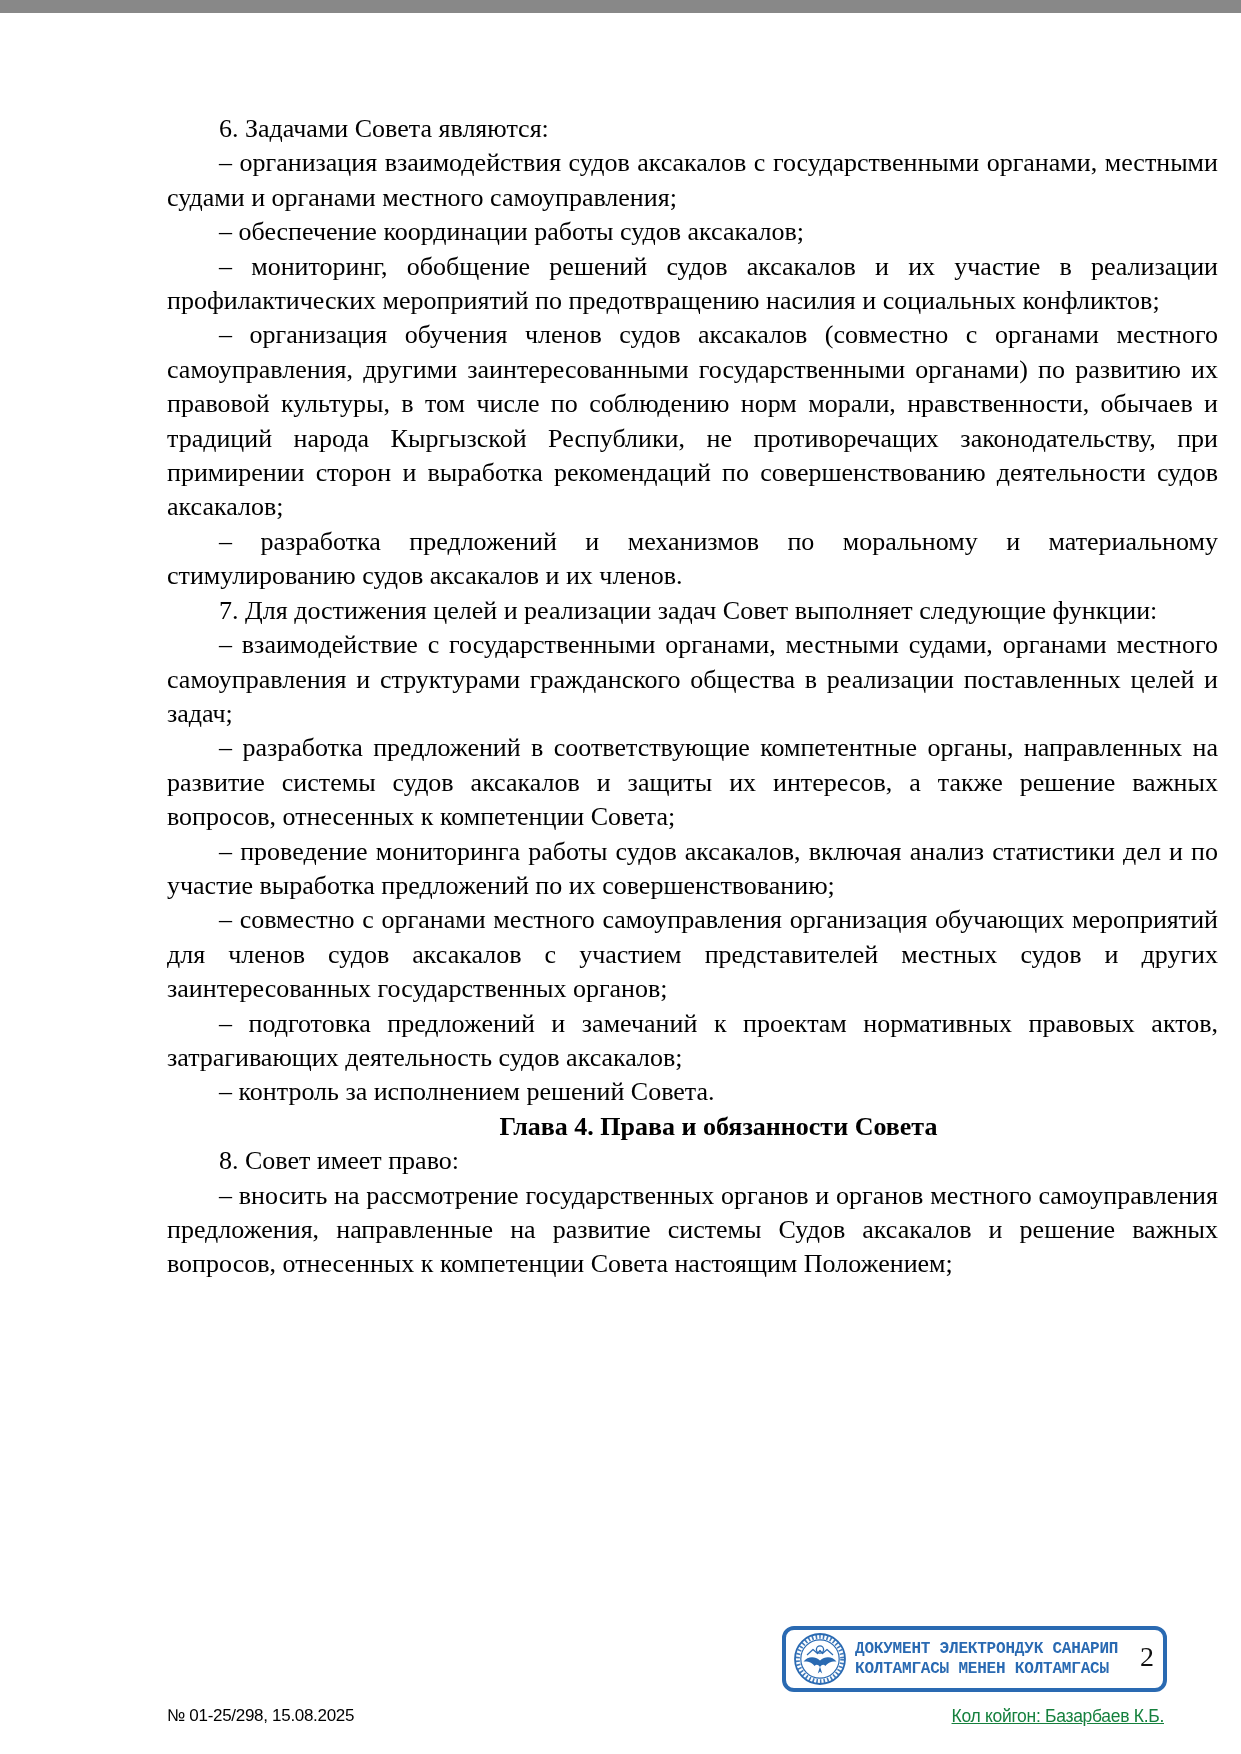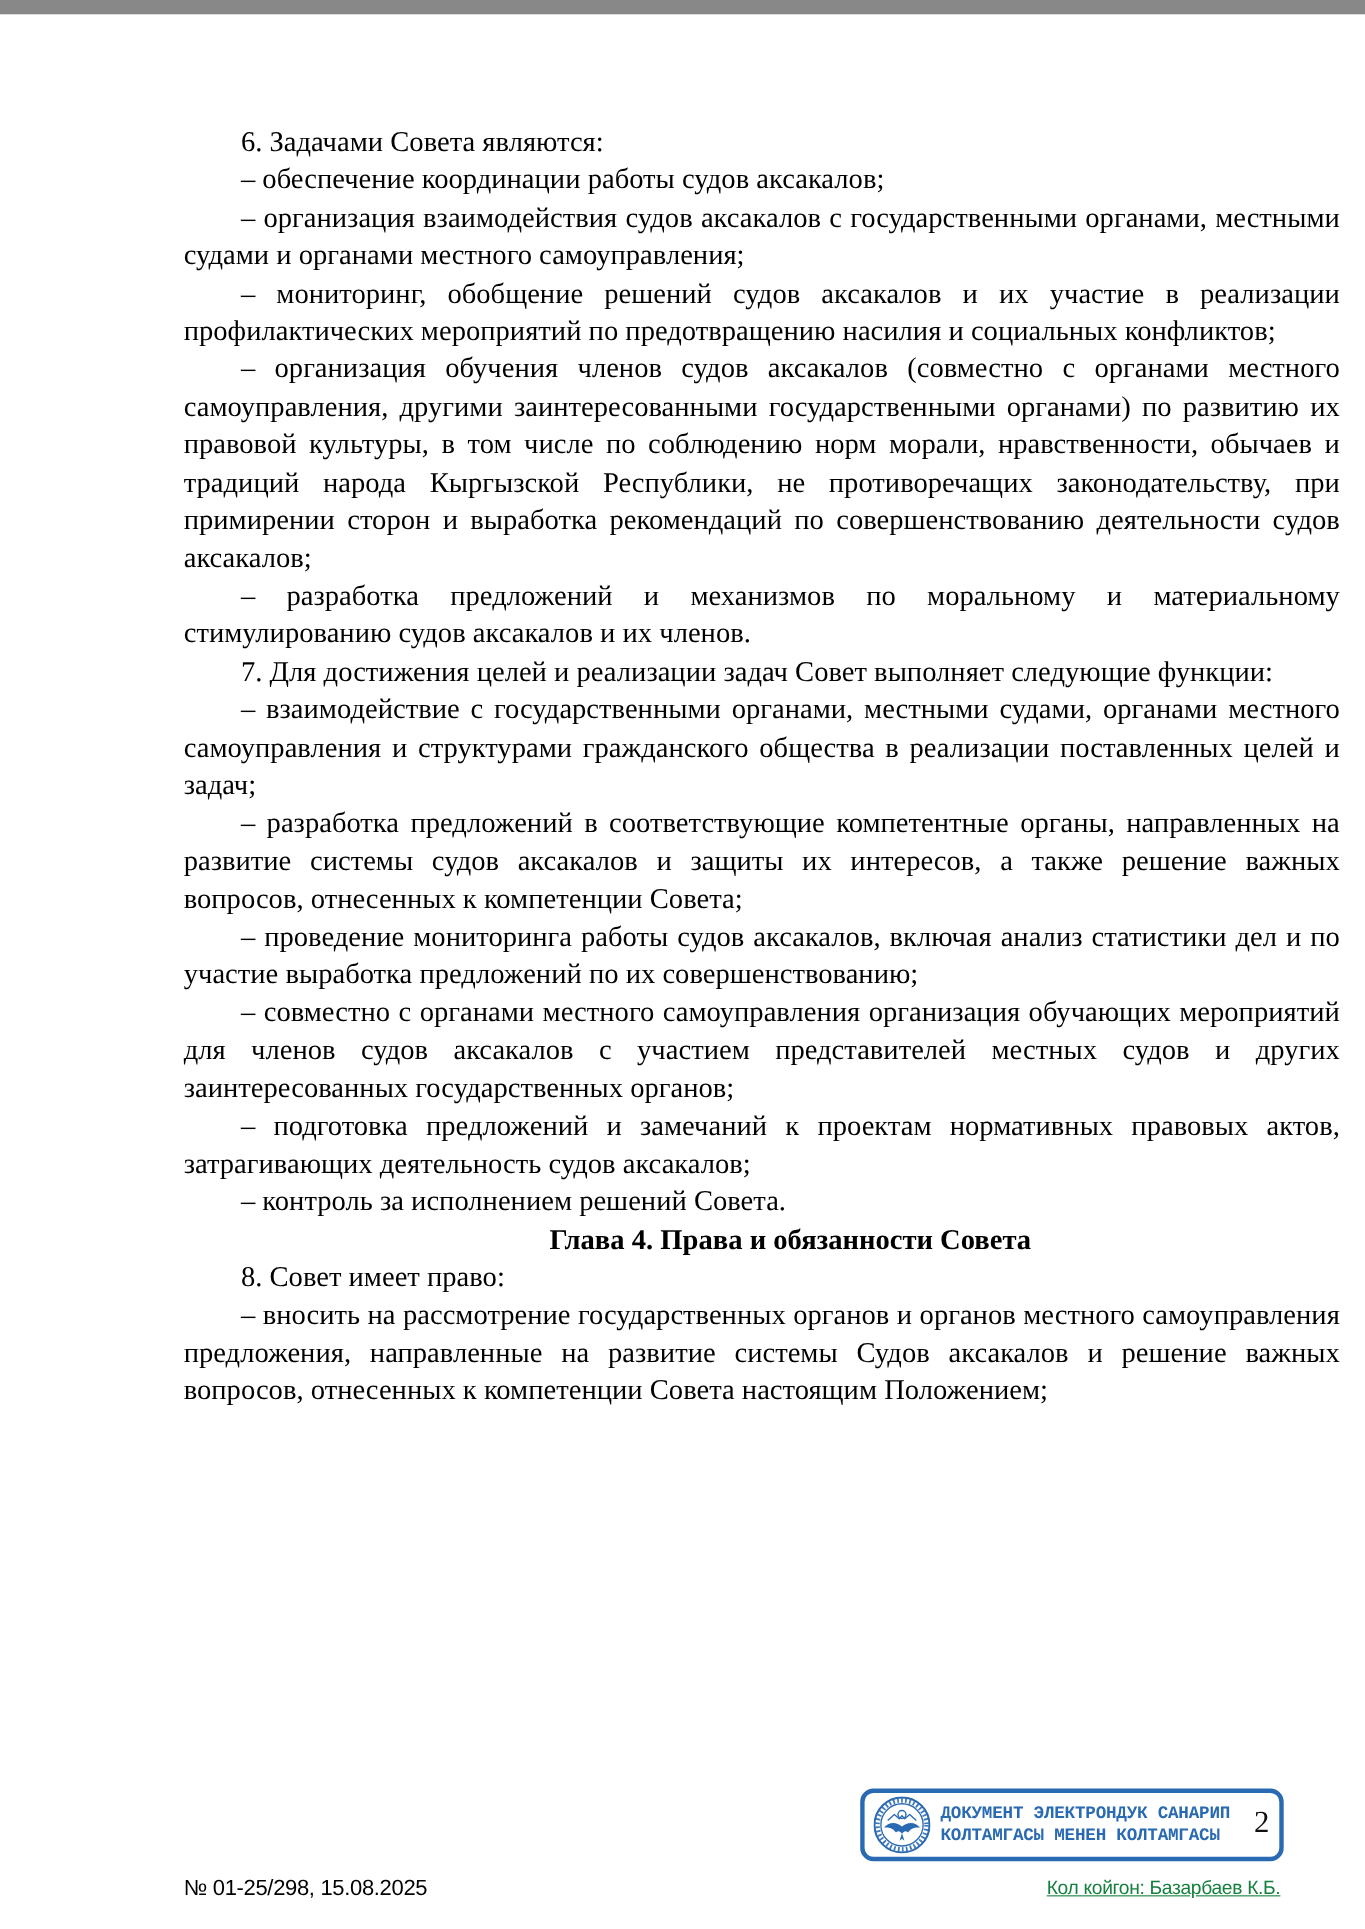--- a/index.html
+++ b/index.html
@@ -51,42 +51,42 @@
     position:absolute;
     left:1140px; top:1628px;
     font-family:"Liberation Serif","DejaVu Serif",serif;
     font-size:28px; color:#111;
     z-index:2;
   }
   .footer-left {
     position:absolute;
     left:167px; top:1693px;
     font-family:"Liberation Sans","DejaVu Sans",sans-serif;
-    font-size:20px; color:#000;
+    font-size:17px; color:#000;
     letter-spacing:-0.3px;
   }
   .footer-right {
     position:absolute;
     right:77px; top:1693px;
     font-family:"Liberation Sans","DejaVu Sans",sans-serif;
     font-size:17.5px; color:#15803d;
     letter-spacing:-0.3px;
     text-decoration:underline;
   }
 </style>
 </head>
 <body>
 
 <div class="page">
 
   <div class="content">
     <div>
         <p>6. Задачами Совета являются:</p>
+        <p>– организация взаимодействия судов аксакалов с государственными органами, местными судами и органами местного самоуправления;</p>
         <p>– обеспечение координации работы судов аксакалов;</p>
-        <p>– организация взаимодействия судов аксакалов с государственными органами, местными судами и органами местного самоуправления;</p>
         <p>– мониторинг, обобщение решений судов аксакалов и их участие в реализации профилактических мероприятий по предотвращению насилия и социальных конфликтов;</p>
         <p>– организация обучения членов судов аксакалов (совместно с органами местного самоуправления, другими заинтересованными государственными органами) по развитию их правовой культуры, в том числе по соблюдению норм морали, нравственности, обычаев и традиций народа Кыргызской Республики, не противоречащих законодательству, при примирении сторон и выработка рекомендаций по совершенствованию деятельности судов аксакалов;</p>
         <p>– разработка предложений и механизмов по моральному и материальному стимулированию судов аксакалов и их членов.</p>
         <p>7. Для достижения целей и реализации задач Совет выполняет следующие функции:</p>
         <p>– взаимодействие с государственными органами, местными судами, органами местного самоуправления и структурами гражданского общества в реализации поставленных целей и задач;</p>
         <p>– разработка предложений в соответствующие компетентные органы, направленных на развитие системы судов аксакалов и защиты их интересов, а также решение важных вопросов, отнесенных к компетенции Совета;</p>
         <p>– проведение мониторинга работы судов аксакалов, включая анализ статистики дел и по участие выработка предложений по их совершенствованию;</p>
         <p>– совместно с органами местного самоуправления организация обучающих мероприятий для членов судов аксакалов с участием представителей местных судов и других заинтересованных государственных органов;</p>
         <p>– подготовка предложений и замечаний к проектам нормативных правовых актов, затрагивающих деятельность судов аксакалов;</p>
         <p>– контроль за исполнением решений Совета.</p>

